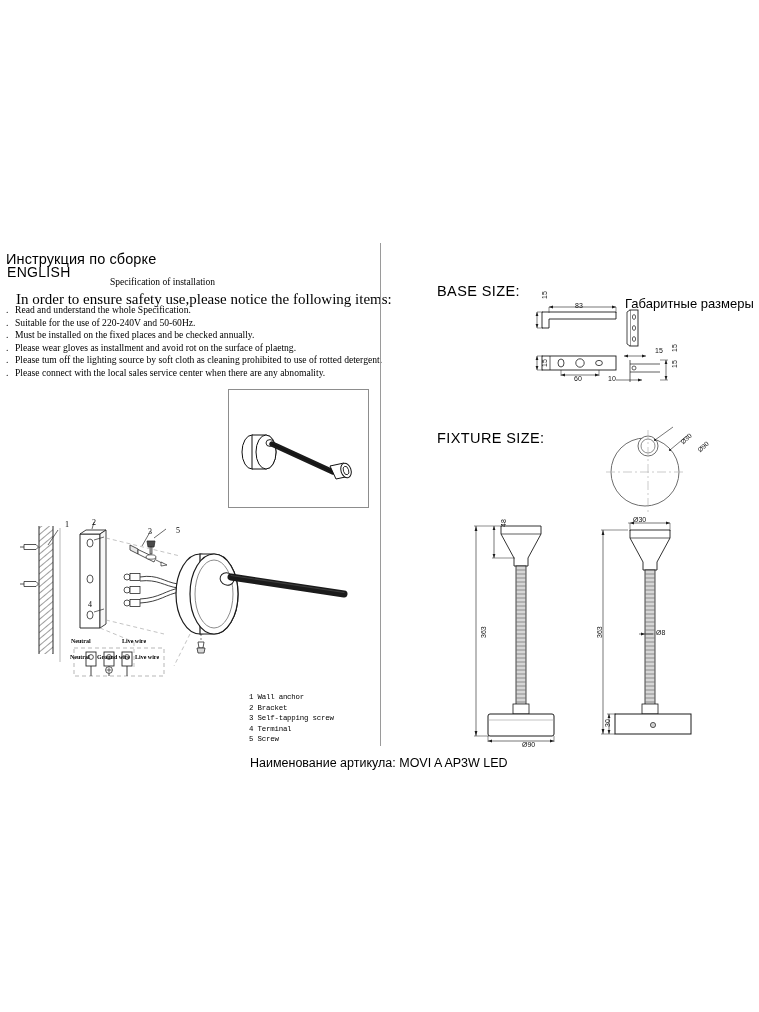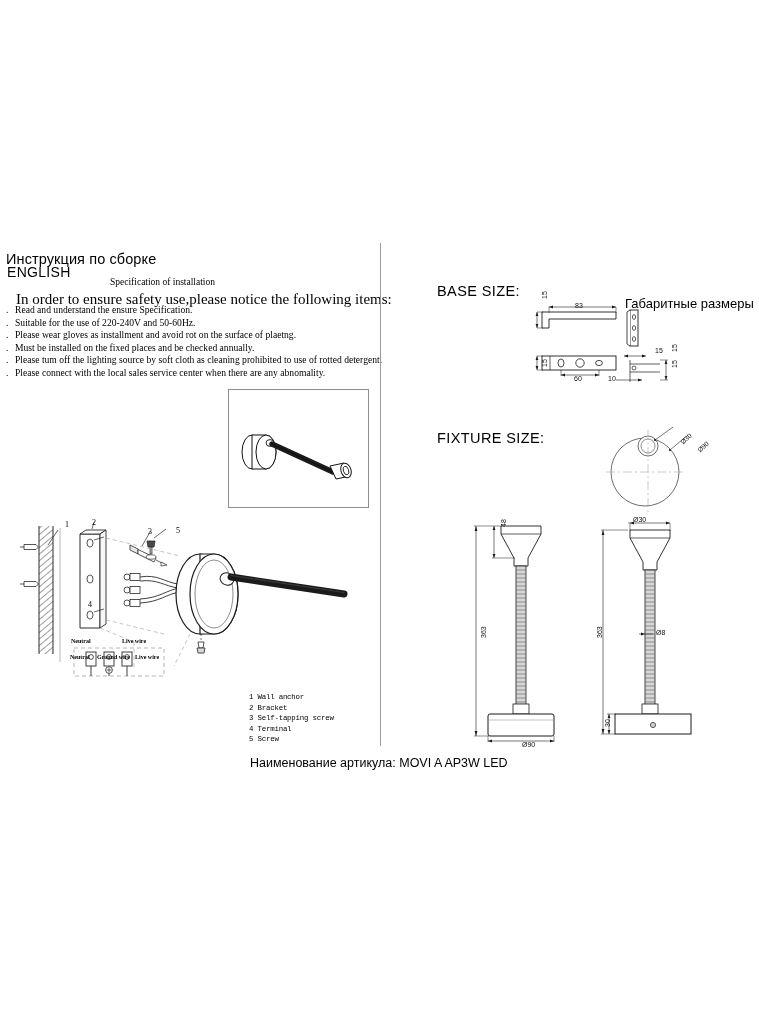--- a/index.html
+++ b/index.html
@@ -39,30 +39,30 @@
   <div class="abs ru-title" style="left:6px;top:251px;">Инструкция по сборке</div>
 
   <div class="abs eng" style="left:7px;top:264px;">ENGLISH</div>
 
   <div class="abs spec" style="left:110px;top:277px;">Specification of installation</div>
 
   <div class="abs intro" style="left:16px;top:291px;">In order to ensure safety use,please notice the following items:</div>
 
   <div class="abs" style="left:6px;top:304px;">
     <div class="bullet">
-      <span class="dot">.</span><span>Read and understand the ensure Specification.</span>
+      <span class="dot">.</span><span>Read and understand the whole Specification.</span>
     </div>
     <div class="bullet" style="margin-top:1.6px;">
       <span class="dot">.</span><span>Suitable for the use of 220-240V and 50-60Hz.</span>
     </div>
     <div class="bullet" style="margin-top:1.6px;">
+      <span class="dot">.</span><span>Must be installed on the fixed places and be checked annually.</span>
+    </div>
+    <div class="bullet" style="margin-top:1.6px;">
       <span class="dot">.</span><span>Please wear gloves as installment and avoid rot on the surface of plaetng.</span>
-    </div>
-    <div class="bullet" style="margin-top:1.6px;">
-      <span class="dot">.</span><span>Must be installed on the fixed places and be checked annually.</span>
     </div>
     <div class="bullet" style="margin-top:1.6px;">
       <span class="dot">.</span><span>Please tum off the lighting source by soft cloth as cleaning prohibited to use of rotted detergent.</span>
     </div>
     <div class="bullet" style="margin-top:1.6px;">
       <span class="dot">.</span><span>Please connect with the local sales service center when there are any abnomality.</span>
     </div>
   </div>
 
   <div class="abs photo-box" style="left:228px;top:389px;width:139px;height:117px;">

